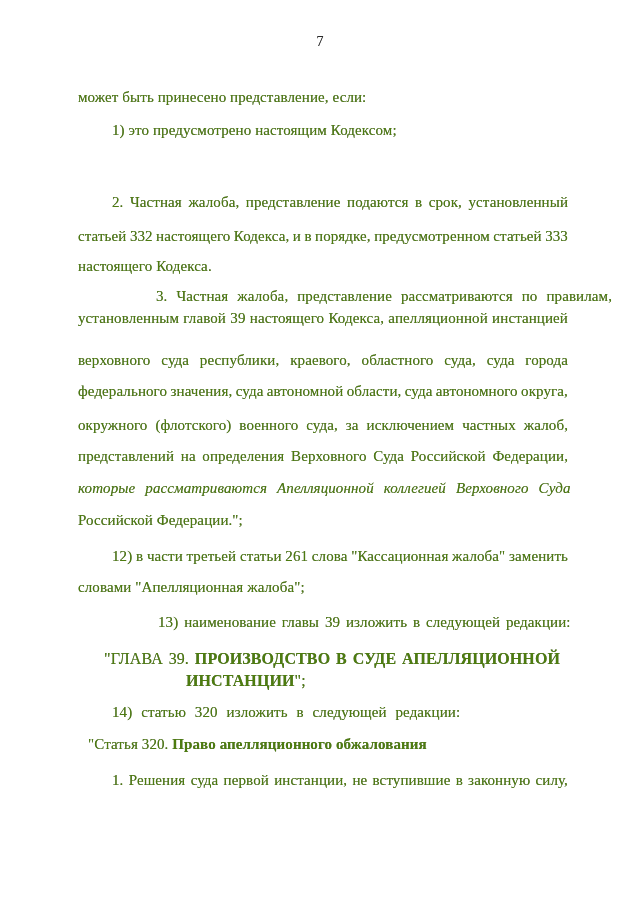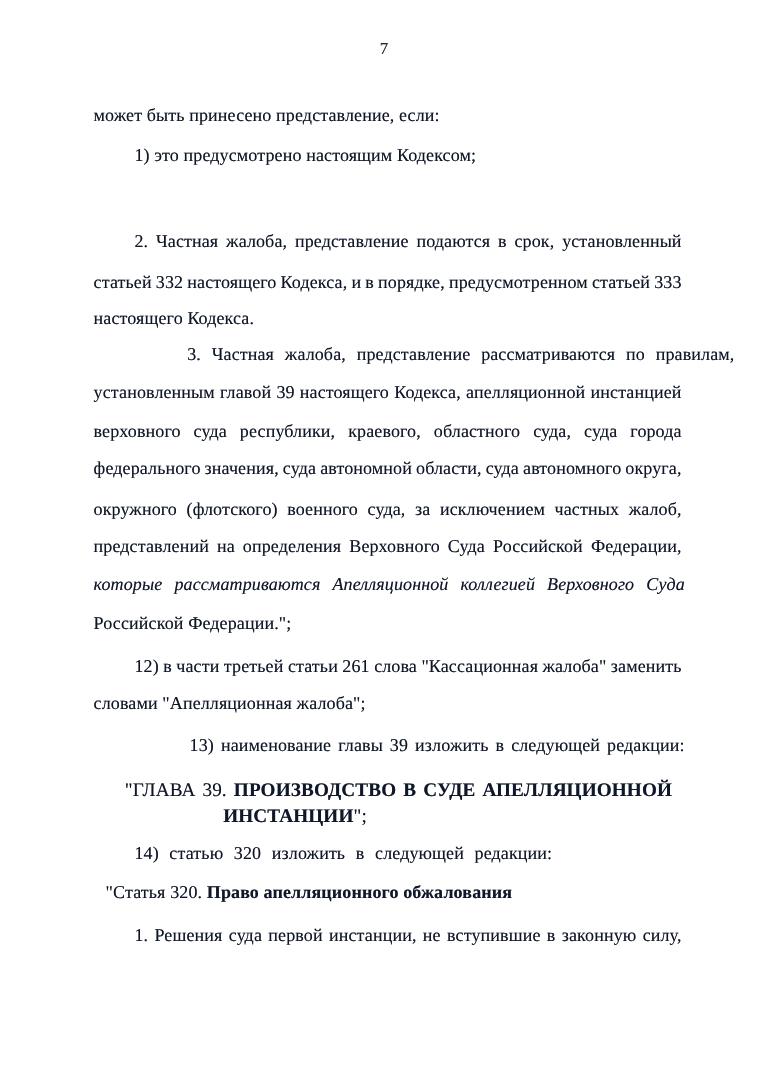--- a/index.html
+++ b/index.html
@@ -7,21 +7,21 @@
     position:relative;
     width:640px;height:905px;
     background:#ffffff;
     overflow:hidden;
   }
   .ln{
     position:absolute;
     font-family:"Liberation Serif","DejaVu Serif",serif;
     font-size:15px;
     line-height:20px;
-    color:#0f172a;
+    color:#4d7c0f;
     white-space:nowrap;
     letter-spacing:0.1px;
     text-shadow:0 0 0.4px rgba(25,25,25,0.55);
   }
   .m  {left:78px;  width:490px;}   
   .i  {left:112px; width:456px;}   
   .h1 {left:104px; width:456px;}   
   .h2 {left:186px;}                
   .st {left:88px;}                 
   .h1,.h2{font-size:16px;}
@@ -41,21 +41,21 @@
 
 <div id="page">
   <div id="pageno">7</div>
 
   <div class="ln m" style="top:87px">может быть принесено представление, если:</div>
   <div class="ln i" style="top:120px">1) это предусмотрено настоящим Кодексом;</div>
   <div class="ln i j" style="top: 192px; word-spacing: 2.67px;">2. Частная жалоба, представление подаются в срок, установленный</div>
   <div class="ln m j" style="top: 226px; word-spacing: -0.42px;">статьей 332 настоящего Кодекса, и в порядке, предусмотренном статьей 333</div>
   <div class="ln m" style="top:256px">настоящего Кодекса.</div>
   <div class="ln i j" style="top: 286px; word-spacing: 5.15px; margin-left: 44px;">3. Частная жалоба, представление рассматриваются по правилам,</div>
-  <div class="ln m j" style="top: 318px; word-spacing: 0.47px;">установленным главой 39 настоящего Кодекса, апелляционной инстанцией</div>
+  <div class="ln m j" style="top: 308px; word-spacing: 0.47px;">установленным главой 39 настоящего Кодекса, апелляционной инстанцией</div>
   <div class="ln m j" style="top: 381px; word-spacing: -0.46px;">федерального значения, суда автономной области, суда автономного округа,</div>
   <div class="ln m j" style="top: 350px; word-spacing: 7px;">верховного суда республики, краевого, областного суда, суда города</div>
   <div class="ln m j" style="top: 415px; word-spacing: 4.13px;">окружного (флотского) военного суда, за исключением частных жалоб,</div>
   <div class="ln m j" style="top: 446px; word-spacing: 2.85px;">представлений на определения Верховного Суда Российской Федерации,</div>
   <div class="ln m j" style="top: 478px; word-spacing: 6.19px; font-style: italic;">которые рассматриваются Апелляционной коллегией Верховного Суда</div>
   <div class="ln m" style="top:510px">Российской Федерации.";</div>
   <div class="ln i j" style="top: 546px; word-spacing: -0.15px;">12) в части третьей статьи 261 слова "Кассационная жалоба" заменить</div>
   <div class="ln m" style="top:577px">словами "Апелляционная жалоба";</div>
   <div class="ln i ws2" style="top:612px">13) наименование главы 39 изложить в следующей редакции:</div>
 

